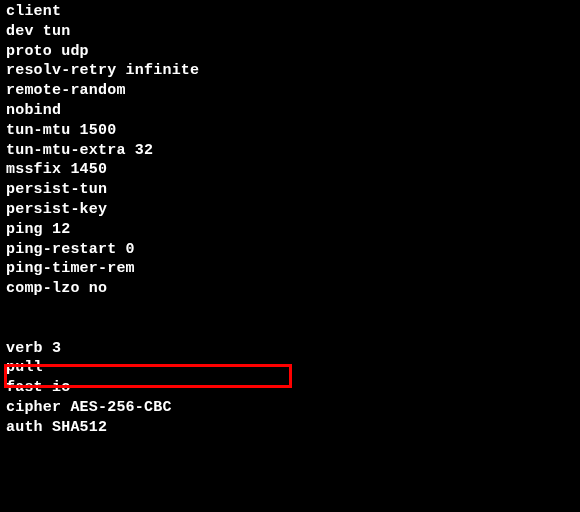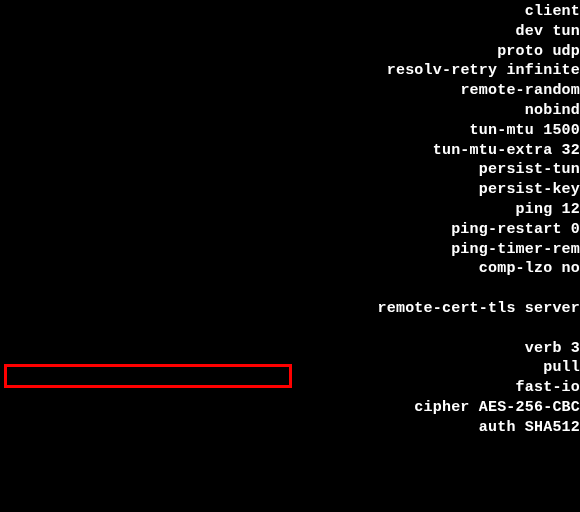--- a/index.html
+++ b/index.html
@@ -11,21 +11,20 @@
       font-weight: bold;
       line-height: 1.32;
       width: 580px;
       height: 512px;
       overflow: hidden;
       padding: 2px 0 0 6px;
       letter-spacing: 0.2px;
     }
     .line {
       white-space: pre;
-      text-align: right;
     }
     .hl-box {
       position: absolute;
       border: 3px solid #ff0000;
       left: 4px;
       top: 364px;
       width: 288px;
       height: 24px;
       pointer-events: none;
     }
@@ -36,28 +35,28 @@
 
 <div>
   <div class="line">client</div>
   <div class="line">dev tun</div>
   <div class="line">proto udp</div>
   <div class="line">resolv-retry infinite</div>
   <div class="line">remote-random</div>
   <div class="line">nobind</div>
   <div class="line">tun-mtu 1500</div>
   <div class="line">tun-mtu-extra 32</div>
+  <div class="line">mssfix 1450</div>
   <div class="line">persist-tun</div>
   <div class="line">persist-key</div>
   <div class="line">ping 12</div>
   <div class="line">ping-restart 0</div>
   <div class="line">ping-timer-rem</div>
   <div class="line">comp-lzo no</div>
   <div class="blank"></div>
-  <div class="line">remote-cert-tls server</div>
   <div class="blank"></div>
   <div class="line">verb 3</div>
   <div class="line">pull</div>
   <div class="line">fast-io</div>
   <div class="line">cipher AES-256-CBC</div>
   <div class="line">auth SHA512</div>
 
 </div>
 
 <div class="hl-box"></div>

